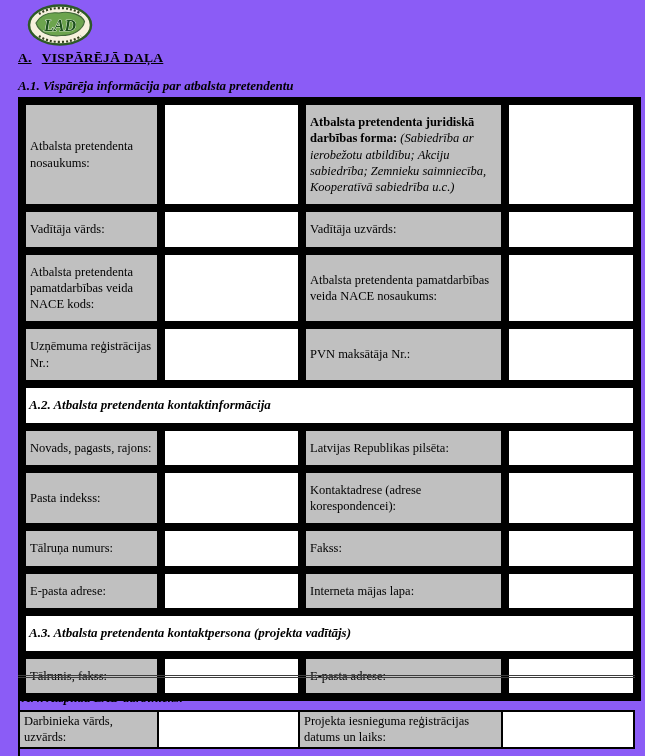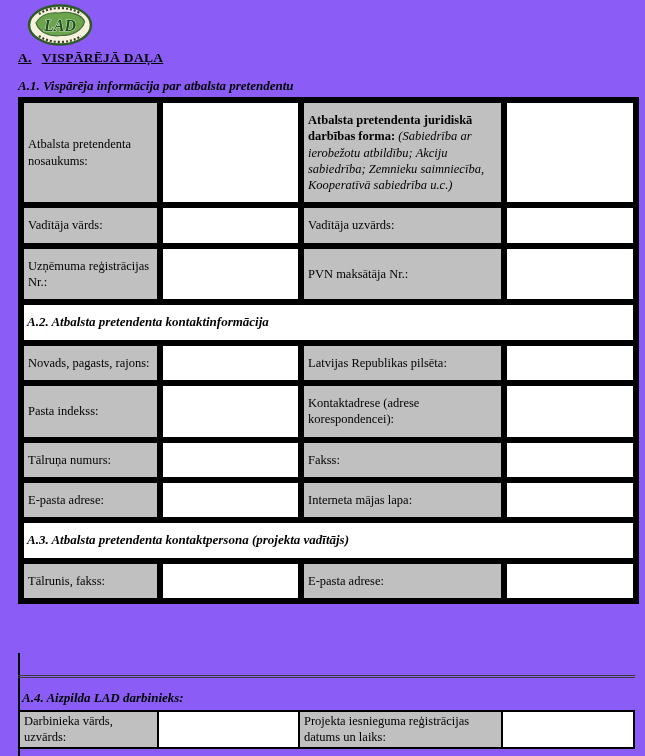--- a/index.html
+++ b/index.html
@@ -11,21 +11,21 @@
   .heading { position:absolute; left:18px; top:50px; font-size:13.5px; font-weight:bold;
              text-decoration:underline; letter-spacing:0.3px; }
   .heading .letter { margin-right:10px; }
 
   .subtitle { font-weight:bold; font-style:italic; font-size:13px; }
   .a1-title { position:absolute; left:18px; top:78px; }
 
   table.form { position:absolute; left:18px; border-collapse:collapse; table-layout:fixed;
                width:615px; background:#fff; }
   table.main { top:97px; }
-  td { border:6px solid #000000; font-size:12.5px; line-height:1.3; padding:9px 4px;
+  td { border:8px solid #000000; font-size:12.5px; line-height:1.3; padding:9px 4px;
        vertical-align:middle; overflow:hidden; word-wrap:break-word; }
   td.label { background:#c0c0c0; }
   td.input { background:#ffffff; }
   tr.sect td { font-weight:bold; font-style:italic; font-size:13px; padding-left:3px; background:#fff; }
   .note { font-style:italic; font-weight:normal; }
   .blabel { font-weight:bold; }
 
   .bottom { position:absolute; left:18px; top:653px; width:615px; height:103px;
             border-left:2px solid #000; }
   .dbl-rule { position:absolute; left:-2px; top:22px; width:617px; height:0;
@@ -70,20 +70,26 @@
         <tr class="h102">
       <td class="label">Atbalsta pretendenta nosaukums:</td>
       <td class="input"></td>
       <td class="label"><span class="blabel">Atbalsta pretendenta juridiskā darbības forma:</span> <span class="note">(Sabiedrība ar ierobežotu atbildību; Akciju sabiedrība; Zemnieku saimniecība, Kooperatīvā sabiedrība u.c.)</span></td>
       <td class="input"></td>
     </tr>
     <tr class="h38">
       <td class="label">Vadītāja vārds:</td>
       <td class="input"></td>
       <td class="label">Vadītāja uzvārds:</td>
+      <td class="input"></td>
+    </tr>
+    <tr class="h48">
+      <td class="label">Atbalsta pretendenta pamatdarbības veida NACE kods:</td>
+      <td class="input"></td>
+      <td class="label">Atbalsta pretendenta pamatdarbības veida NACE nosaukums:</td>
       <td class="input"></td>
     </tr>
     <tr class="h42">
       <td class="label">Uzņēmuma reģistrācijas Nr.:</td>
       <td class="input"></td>
       <td class="label">PVN maksātāja Nr.:</td>
       <td class="input"></td>
     </tr>
 
     <tr class="sect h22">

